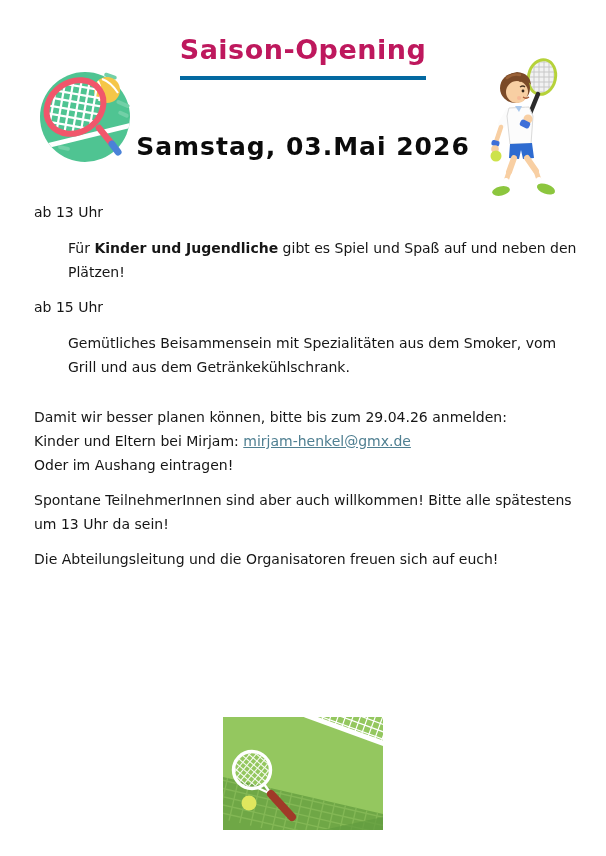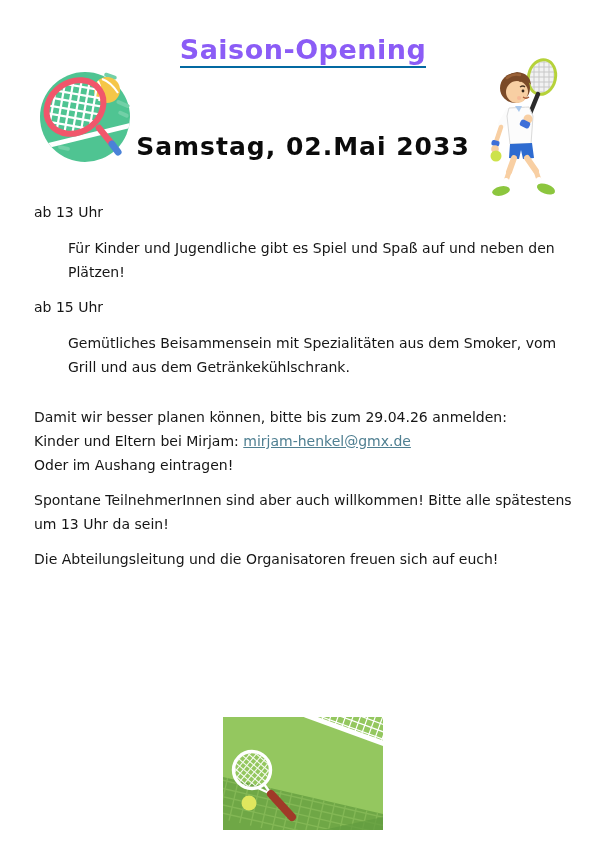--- a/index.html
+++ b/index.html
@@ -1,34 +1,34 @@
 <!DOCTYPE html>
 <html><head>
 <meta charset="utf-8">
 <style>
   html,body{margin:0;padding:0;background:#ffffff;}
   .page{
     position:relative;width:606px;height:856px;background:#ffffff;overflow:hidden;
     font-family:"DejaVu Sans",sans-serif;color:#161616;
   }
   .title{position:absolute;top:34px;left:0;width:100%;text-align:center;margin:0;font-size:27px;font-weight:bold;}
-  .title-inner{color:#8b5cf6;border-bottom:2px solid #0369a1;padding-bottom:1px;letter-spacing:.5px;}
+  .title-inner{color:#be185d;border-bottom:4px solid #0369a1;padding-bottom:11px;letter-spacing:.5px;}
   .date{position:absolute;top:132px;left:0;width:100%;text-align:center;margin:0;font-size:25px;font-weight:bold;letter-spacing:1px;color:#0b0b0b;}
   .badge{position:absolute;left:38px;top:66px;}
   .player{position:absolute;left:489px;top:54px;}
   .court{position:absolute;left:223px;top:717px;}
   .content{position:absolute;top:200px;left:34px;width:548px;font-size:14px;line-height:24px;}
   .content p{margin:0 0 11px 0;}
   .time-label{margin:0 0 12px 0;}
   .indent{margin-left:34px !important;margin-right:0;}
   .contact{margin-top:26px !important;}
   .contact .line{display:block;}
   .mail{color:#4f7f91;text-decoration:underline;cursor:pointer;}
   .spont{margin-top:0;}
-  b{font-weight:normal;}
+  b{font-weight:bold;}
 </style>
 </head>
 <body>
 
 <div class="page">
 
   <h1 class="title"><span class="title-inner">Saison-Opening</span></h1>
 
   <svg class="badge" width="96" height="100" viewBox="0 0 96 100">
     <defs>
@@ -101,21 +101,21 @@
       <line x1="47" y1="117" x2="50" y2="126" stroke="#f8cfa3" stroke-width="5" stroke-linecap="round"></line>
       <line x1="50" y1="126" x2="52" y2="131" stroke="#ffffff" stroke-width="6" stroke-linecap="round"></line>
       <ellipse cx="57" cy="135" rx="9.5" ry="4.8" transform="rotate(20 57 135)" fill="#8cc63e"></ellipse>
       <line x1="25" y1="104" x2="20" y2="118" stroke="#f8cfa3" stroke-width="6" stroke-linecap="round"></line>
       <line x1="20" y1="118" x2="17" y2="127" stroke="#f8cfa3" stroke-width="5" stroke-linecap="round"></line>
       <line x1="17" y1="127" x2="16" y2="132" stroke="#ffffff" stroke-width="6" stroke-linecap="round"></line>
       <ellipse cx="12" cy="137" rx="9" ry="4.6" transform="rotate(-12 12 137)" fill="#8cc63e"></ellipse>
     </g>
   </svg>
 
-  <h2 class="date">Samstag, 02.Mai 2033</h2>
+  <h2 class="date">Samstag, 03.Mai 2026</h2>
 
   <div class="content">
     <div class="time-label">ab 13 Uhr</div>
     <p class="indent"><span>Für </span><b>Kinder und Jugendliche</b><span> gibt es Spiel und Spaß auf und neben den Plätzen!</span></p>
 
     <div class="time-label">ab 15 Uhr</div>
     <p class="indent">Gemütliches Beisammensein mit Spezialitäten aus dem Smoker, vom Grill und aus dem Getränkekühlschrank.</p>
 
     <p class="contact">
       <span class="line">Damit wir besser planen können, bitte bis zum 29.04.26 anmelden:</span>

